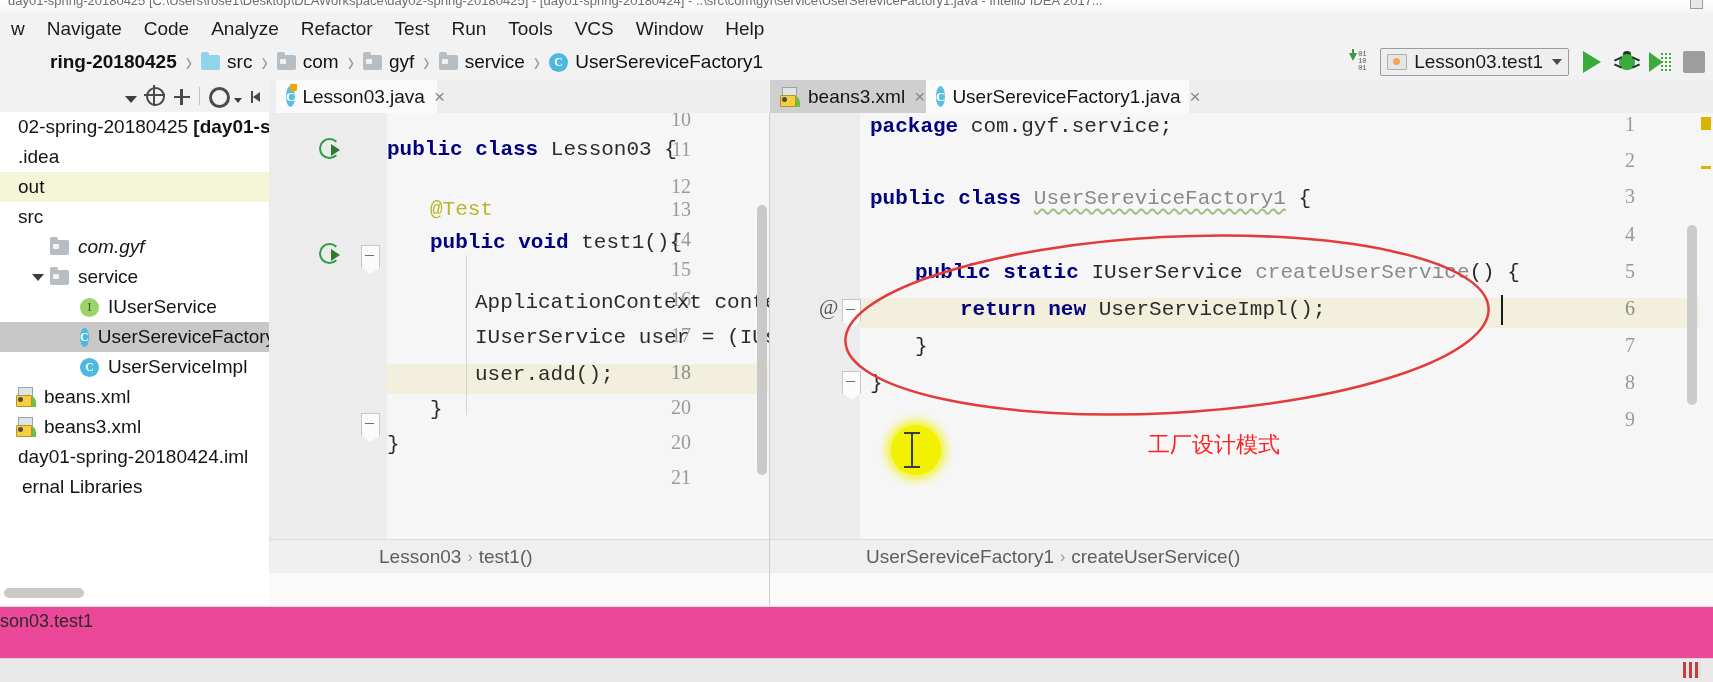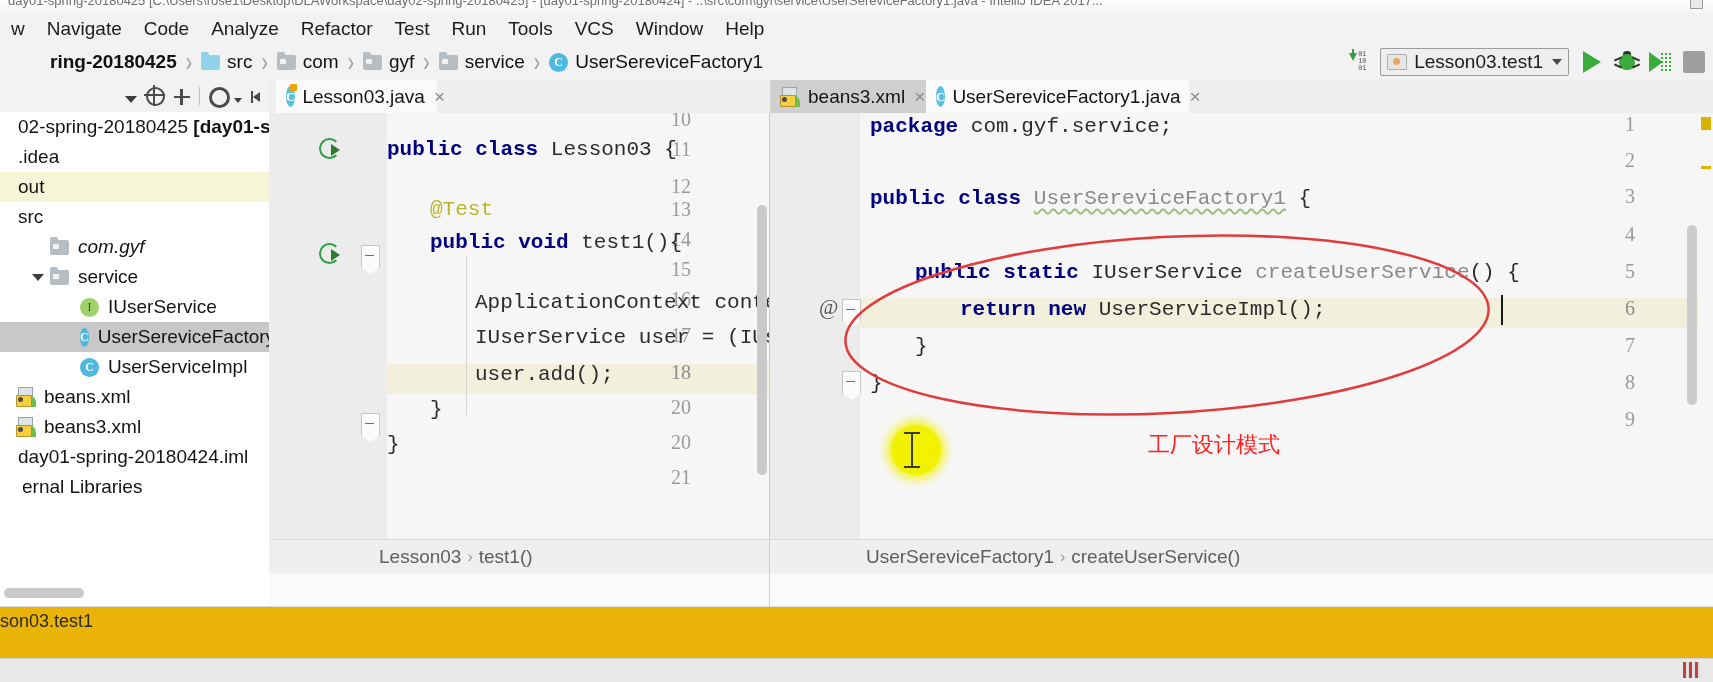--- a/index.html
+++ b/index.html
@@ -321,21 +321,21 @@
   .ibeam::after{content:"";position:absolute;left:-7px;bottom:0;width:16px;height:2px;background:#3a3a3a;}
   .cn-note{
     position:absolute;left:1148px;top:430px;
     font-size:22px;color:#ff2020;white-space:nowrap;
     font-family:"DejaVu Sans",sans-serif;
   }
   .caret{position:absolute;width:2px;background:#1a1a1a;}
 
   
   .statusbar{
-    position:absolute;left:0;top:606px;width:1713px;height:76px;background:#eab308;
+    position:absolute;left:0;top:606px;width:1713px;height:76px;background:#ec4899;
     border-top:1px solid #dcdcdc;
   }
   .statusbar .stxt{
     position:absolute;left:0;top:4px;font-size:18px;color:#2b2b2b;white-space:nowrap;
   }
   .bottom-strip{
     position:absolute;left:0;bottom:0;width:1713px;height:24px;background:#e9e9e9;
     border-top:1px solid #d4d4d4;
   }
   .bottom-strip .bico{

